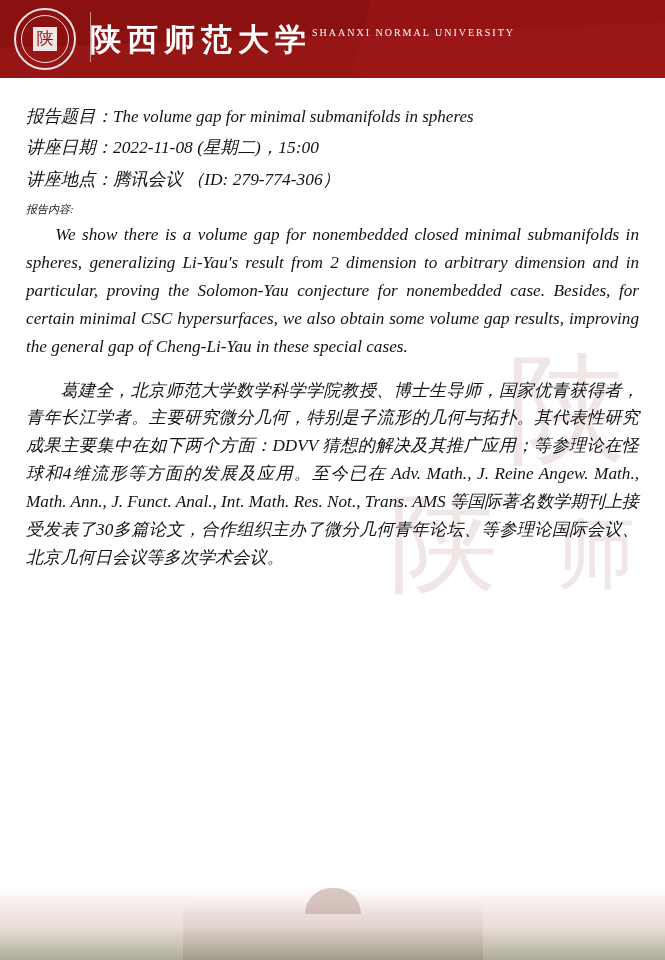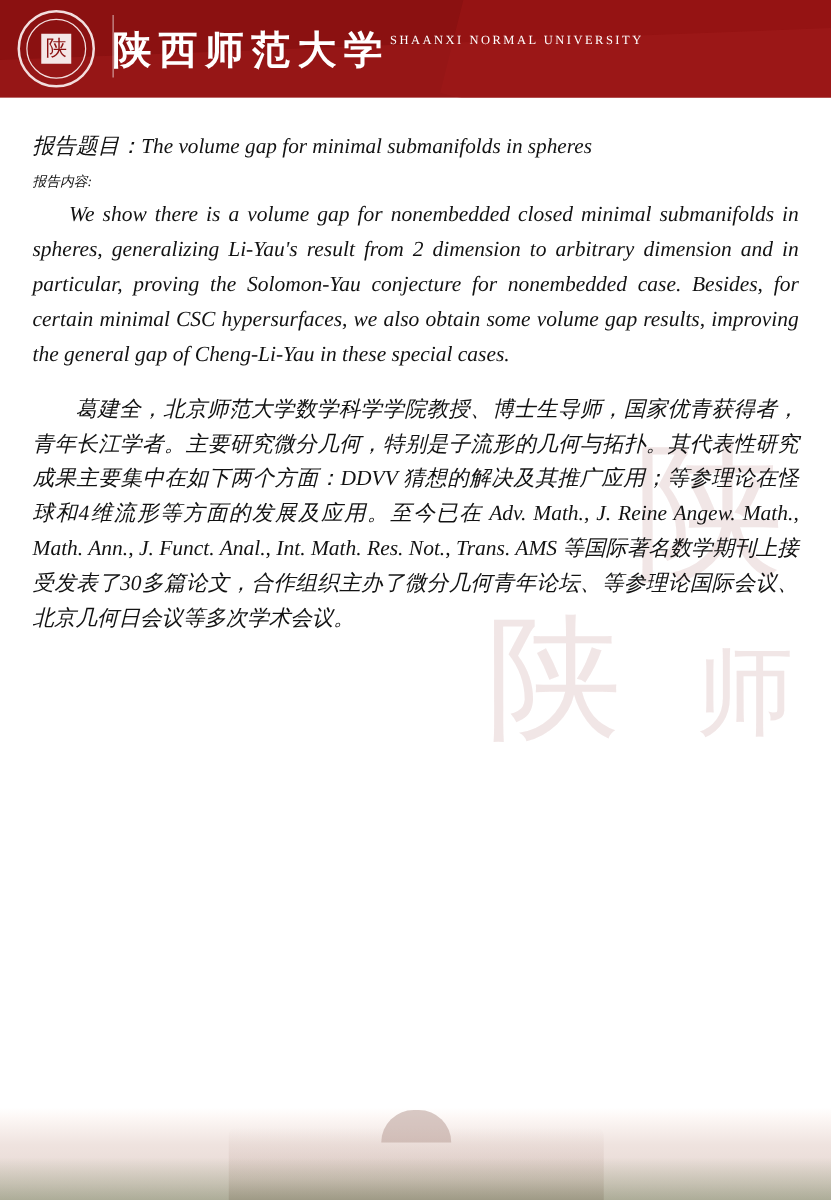--- a/index.html
+++ b/index.html
@@ -250,21 +250,27 @@
   <div class="wm-char wm3">师</div>
 </div>
 
 <div class="content">
 
   <div class="field">
     <span class="field-label">报告题目：</span><span class="field-value en">The volume gap for minimal submanifolds in spheres</span>
   </div>
 
 
-
+  <div class="field">
+    <span class="field-label">讲座日期：</span><span class="field-value">2022-11-08 (星期二)，15:00</span>
+  </div>
+
+  <div class="field">
+    <span class="field-label">讲座地点：</span><span class="field-value">腾讯会议 （ID: 279-774-306）</span>
+  </div>
 
 
   <div class="section-label">报告内容:</div>
   <p class="para en abstract">We show there is a volume gap for nonembedded closed minimal submanifolds in spheres, generalizing Li-Yau's result from 2 dimension to arbitrary dimension and in particular, proving the Solomon-Yau conjecture for nonembedded case. Besides, for certain minimal CSC hypersurfaces, we also obtain some volume gap results, improving the general gap of Cheng-Li-Yau in these special cases.</p>
 
   <p class="para cn bio">葛建全，北京师范大学数学科学学院教授、博士生导师，国家优青获得者，青年长江学者。主要研究微分几何，特别是子流形的几何与拓扑。其代表性研究成果主要集中在如下两个方面：DDVV 猜想的解决及其推广应用；等参理论在怪球和4维流形等方面的发展及应用。至今已在 Adv. Math., J. Reine Angew. Math., Math. Ann., J. Funct. Anal., Int. Math. Res. Not., Trans. AMS 等国际著名数学期刊上接受发表了30多篇论文，合作组织主办了微分几何青年论坛、等参理论国际会议、北京几何日会议等多次学术会议。</p>
 
 </div>
 
 <div class="bottom-band">

